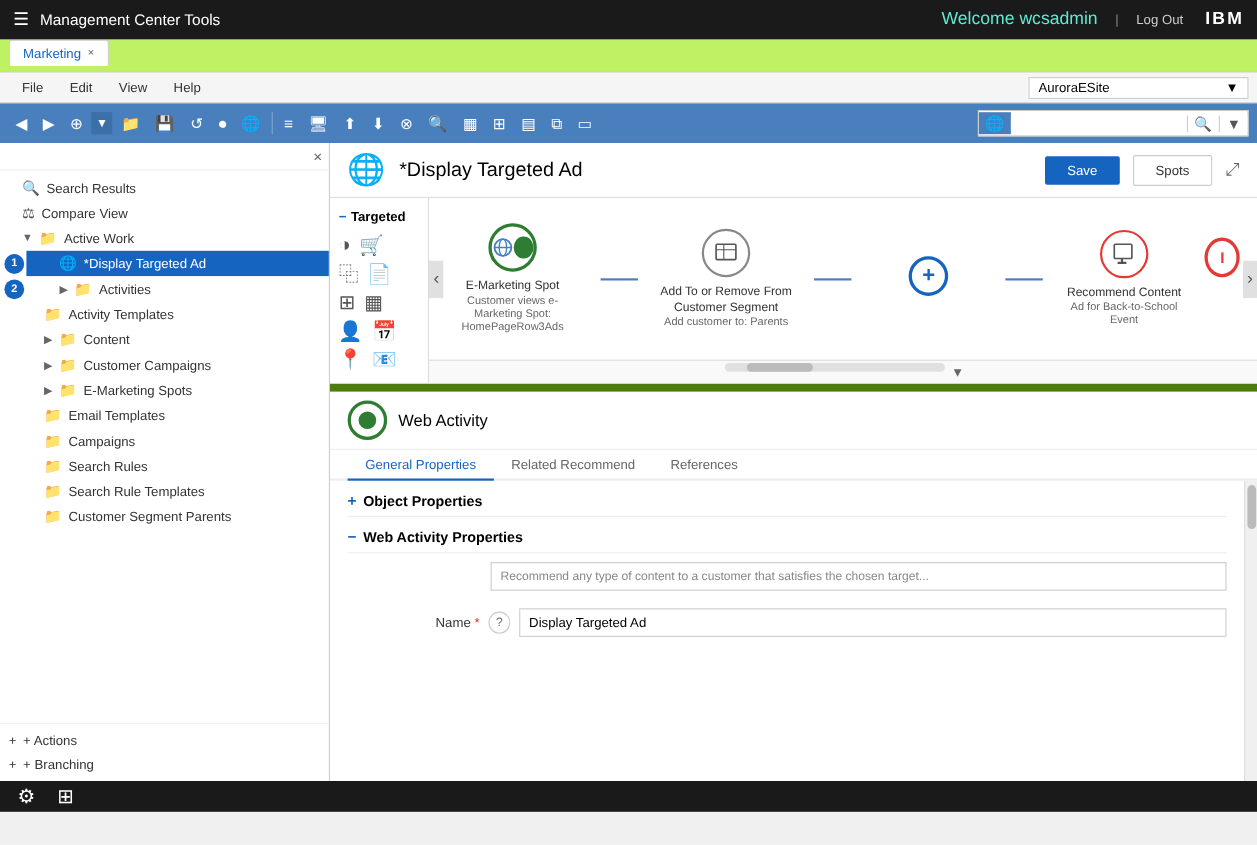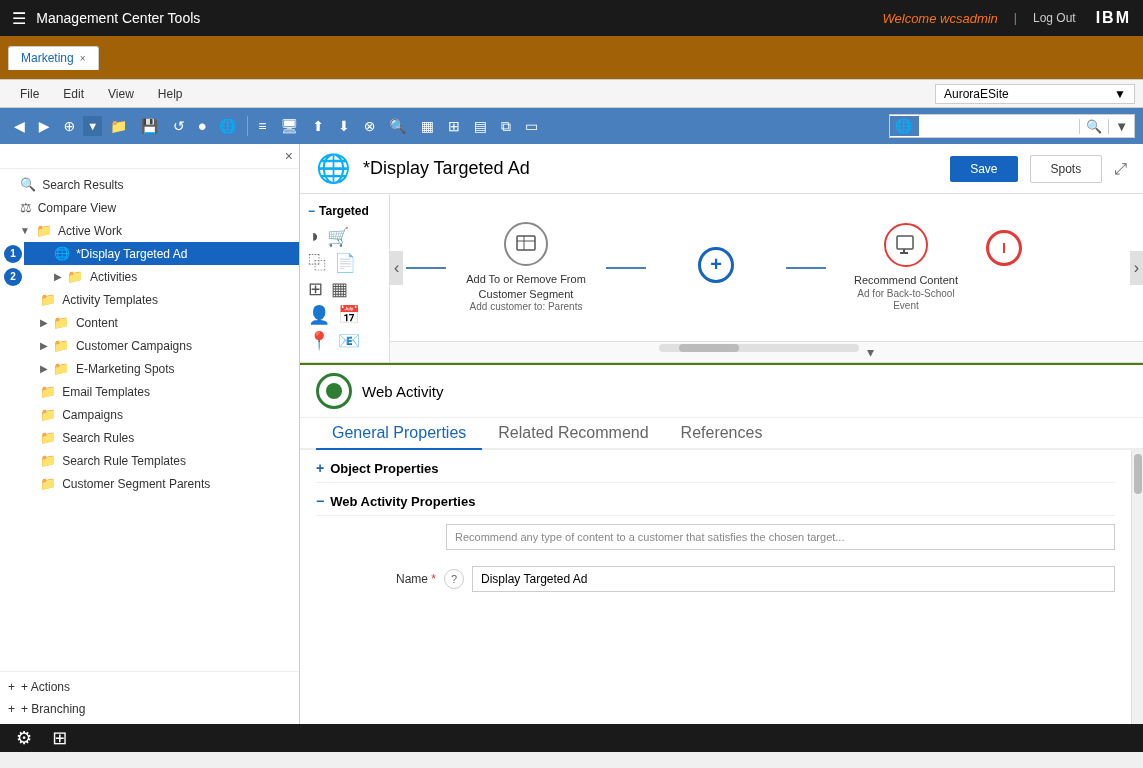--- a/index.html
+++ b/index.html
@@ -10,33 +10,33 @@
       background: #1a1a1a;
       color: #fff;
       height: 36px;
       display: flex;
       align-items: center;
       padding: 0 12px;
       gap: 10px;
     }
     .top-bar-menu-icon { font-size: 16px; cursor: pointer; }
     .top-bar-title { font-size: 14px; font-weight: normal; flex: 1; }
-    .top-bar-welcome { font-size: 13px; color: #f97316; font-style: italic; }
+    .top-bar-welcome { font-size: 16px; color: #5eead4; }
     .top-bar-separator { color: #888; margin: 0 6px; }
     .top-bar-logout { font-size: 12px; color: #ccc; cursor: pointer; }
     .top-bar-ibm { font-size: 16px; font-weight: bold; color: #fff; margin-left: 10px; letter-spacing: 2px; }
 
     
     .tab-bar {
-      background: #a16207;
+      background: #bef264;
       border-bottom: 1px solid #ccc;
       display: flex;
-      align-items: center;
+      align-items: flex-start;
       padding: 0 8px;
-      height: 44px;
+      height: 30px;
     }
     .tab {
       background: #fff;
       border: 1px solid #ccc;
       border-bottom: none;
       padding: 4px 12px;
       font-size: 12px;
       color: #1565c0;
       cursor: pointer;
       display: flex;
@@ -345,21 +345,21 @@
       padding: 8px 4px;
       color: #555;
     }
     .nav-arrow.left { left: 0; }
     .nav-arrow.right { right: 0; }
 
     
     .bottom-panel {
       flex: 1;
       background: #fff;
-      border-top: 2px solid #4d7c0f;
+      border-top: 7px solid #4d7c0f;
       display: flex;
       flex-direction: column;
       overflow: hidden;
     }
     .bottom-panel-header {
       display: flex;
       align-items: center;
       gap: 10px;
       padding: 8px 16px;
       border-bottom: 1px solid #eee;
@@ -382,21 +382,21 @@
     .bottom-panel-title { font-size: 15px; }
 
     
     .tabs-row {
       display: flex;
       border-bottom: 2px solid #eee;
       padding: 0 16px;
     }
     .panel-tab {
       padding: 6px 16px;
-      font-size: 16px;
+      font-size: 12px;
       cursor: pointer;
       color: #666;
       border-bottom: 2px solid transparent;
       margin-bottom: -2px;
     }
     .panel-tab.active {
       color: #1565c0;
       border-bottom: 2px solid #1565c0;
     }
 
@@ -701,20 +701,31 @@
             <span class="target-icon">📍</span>
             <span class="target-icon">📧</span>
           </div>
         </div>
       </div>
 
       <div style="flex:1; display:flex; flex-direction:column; overflow:hidden;">
         <div class="flow-area" style="height:130px;">
           <button class="nav-arrow left">‹</button>
 
+          <div class="flow-node">
+            <div class="flow-node-icon start">
+              <svg width="24" height="24" viewBox="0 0 24 24">
+                <circle cx="12" cy="12" r="9" fill="none" stroke="#4a7fbd" stroke-width="2"></circle>
+                <ellipse cx="12" cy="12" rx="4" ry="9" fill="none" stroke="#4a7fbd" stroke-width="1.5"></ellipse>
+                <line x1="3" y1="12" x2="21" y2="12" stroke="#4a7fbd" stroke-width="1.5"></line>
+              </svg>
+            </div>
+            <div class="flow-node-label">E-Marketing Spot</div>
+            <div class="flow-node-sub">Customer views e-Marketing Spot: HomePageRow3Ads</div>
+          </div>
 
           <div style="width:40px; height:2px; background:#4a7fbd;"></div>
 
           <div class="flow-node">
             <div class="flow-node-icon" style="border-color:#888;">
               <svg width="24" height="24" viewBox="0 0 24 24">
                 <rect x="3" y="4" width="18" height="14" rx="1" fill="none" stroke="#555" stroke-width="1.5"></rect>
                 <line x1="3" y1="9" x2="21" y2="9" stroke="#555" stroke-width="1"></line>
                 <line x1="10" y1="4" x2="10" y2="18" stroke="#555" stroke-width="1"></line>
               </svg>

